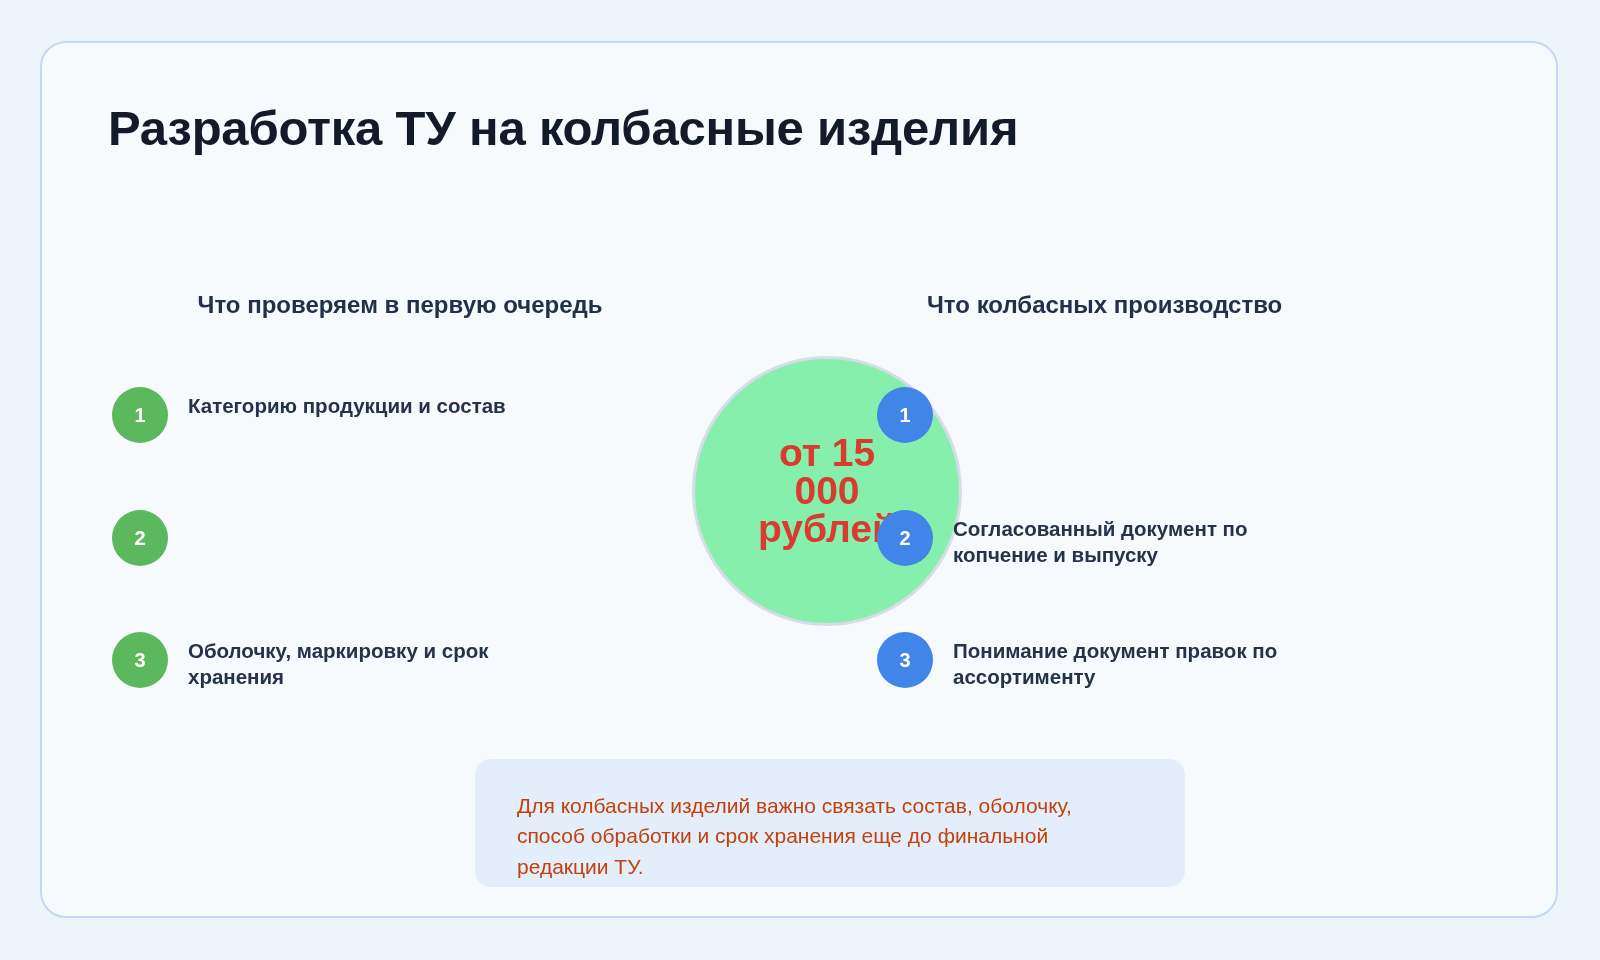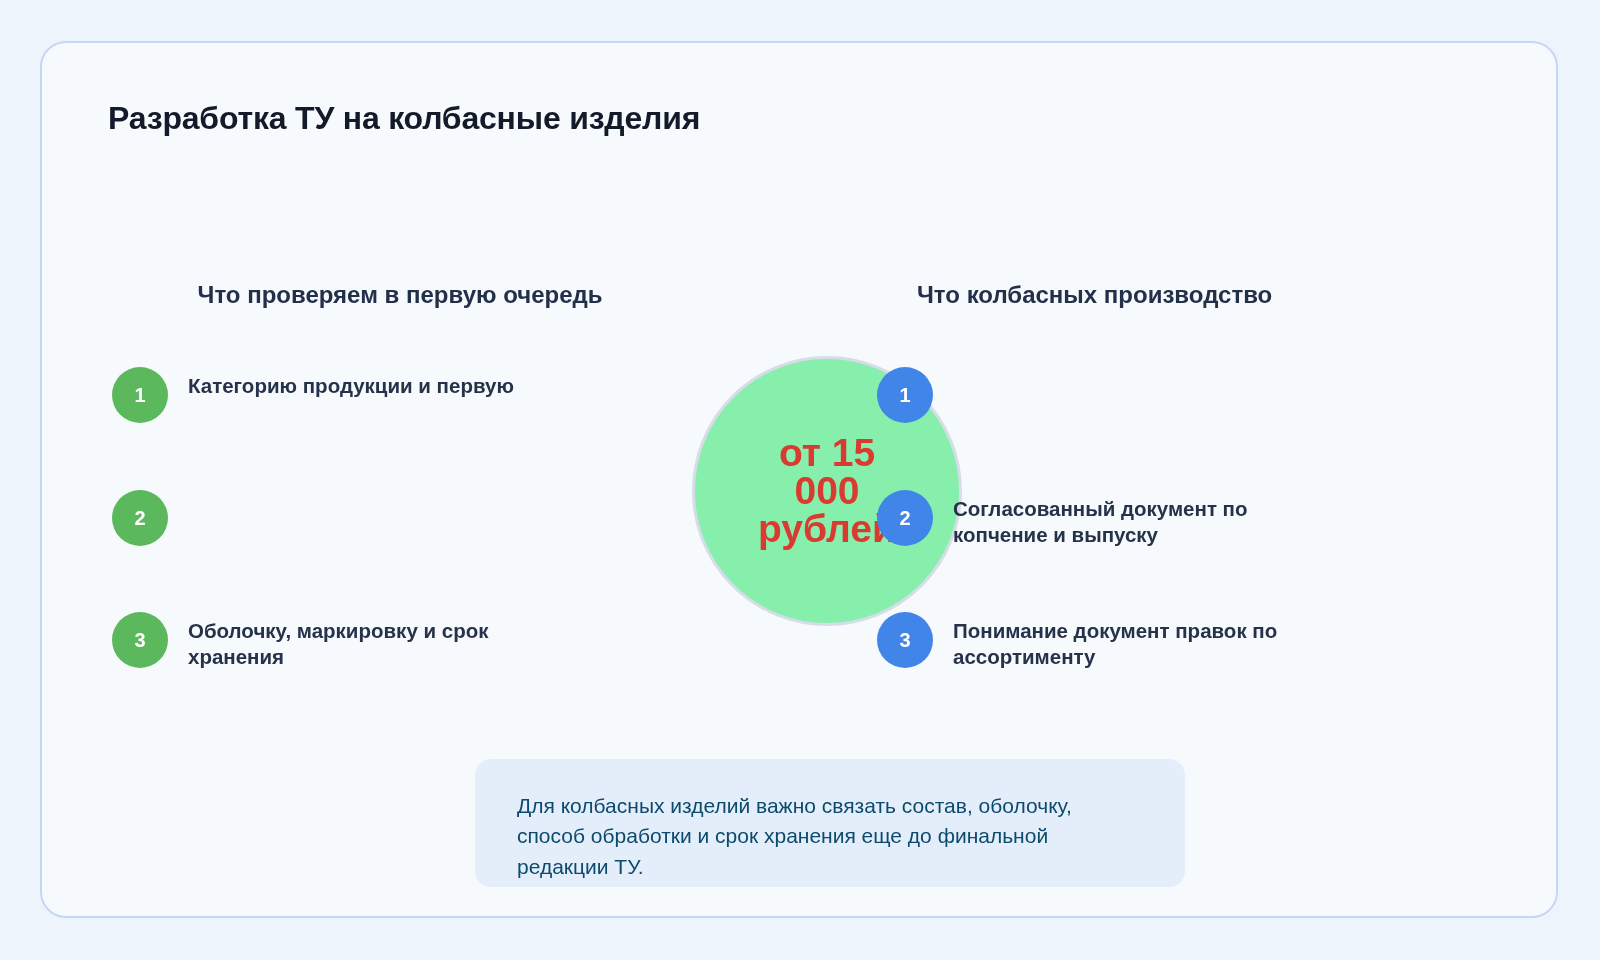--- a/index.html
+++ b/index.html
@@ -25,38 +25,38 @@
     background: #f7fafd;
     border: 2px solid #c3d9f2;
     border-radius: 26px;
   }
 
   .page-title {
     position: absolute;
     left: 66px;
     top: 57px;
     margin: 0;
-    font-size: 32px;
+    font-size: 49px;
     line-height: 1.15;
     font-weight: bold;
     color: #131a2a;
     letter-spacing: -0.2px;
     white-space: nowrap;
   }
 
   
   .column {
     position: absolute;
     top: 232px;
   }
   .column--left  { left: 70px;  width: 600px; }
   .column--right { left: 835px; width: 490px; }
 
   .column-heading {
-    margin: 6px;
+    margin: 16px;
     font-size: 24px;
     font-weight: bold;
     color: #23304a;
     white-space: nowrap;
   }
   .column--left .column-heading {
     text-align: center;
     padding-right: 24px;
   }
   .column--right .column-heading {
@@ -144,37 +144,37 @@
     border-radius: 16px;
   }
   .note-text {
     position: absolute;
     left: 42px;
     top: 32px;
     width: 600px;
     margin: 0;
     font-size: 21px;
     line-height: 1.45;
-    color: #0c4a6e;
+    color: #c2410c;
   }
 </style>
 </head>
 <body>
 
 <div class="infographic-card">
 
   <h1 class="page-title">Разработка ТУ на колбасные изделия</h1>
 
   <div class="column column--left">
     <h2 class="column-heading">Что проверяем в первую очередь</h2>
 
     <ul class="item-list">
       <li class="list-item pos-0">
         <span class="badge badge--green">1</span>
-        <span class="item-text">Категорию продукции и первую</span>
+        <span class="item-text">Категорию продукции и состав</span>
       </li>
       <li class="list-item pos-1">
         <span class="badge badge--green">2</span>
       </li>
       <li class="list-item pos-2">
         <span class="badge badge--green">3</span>
         <span class="item-text">Оболочку, маркировку и срок хранения</span>
       </li>
     </ul>
   </div>

